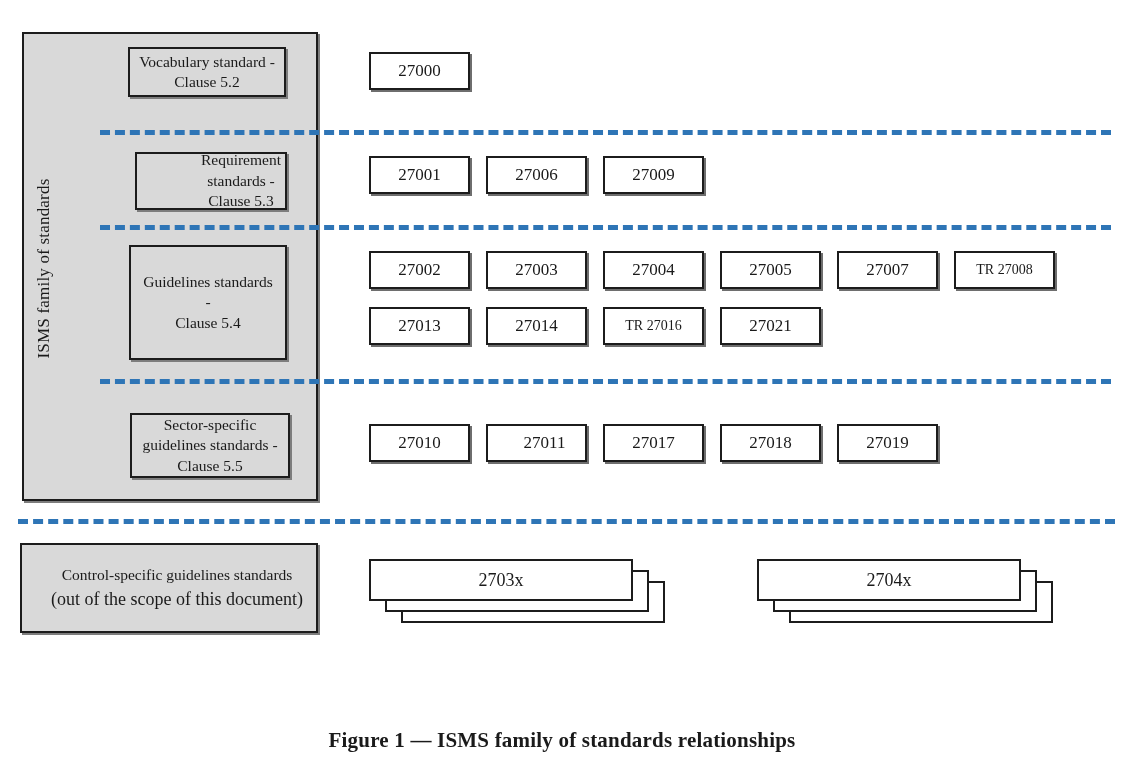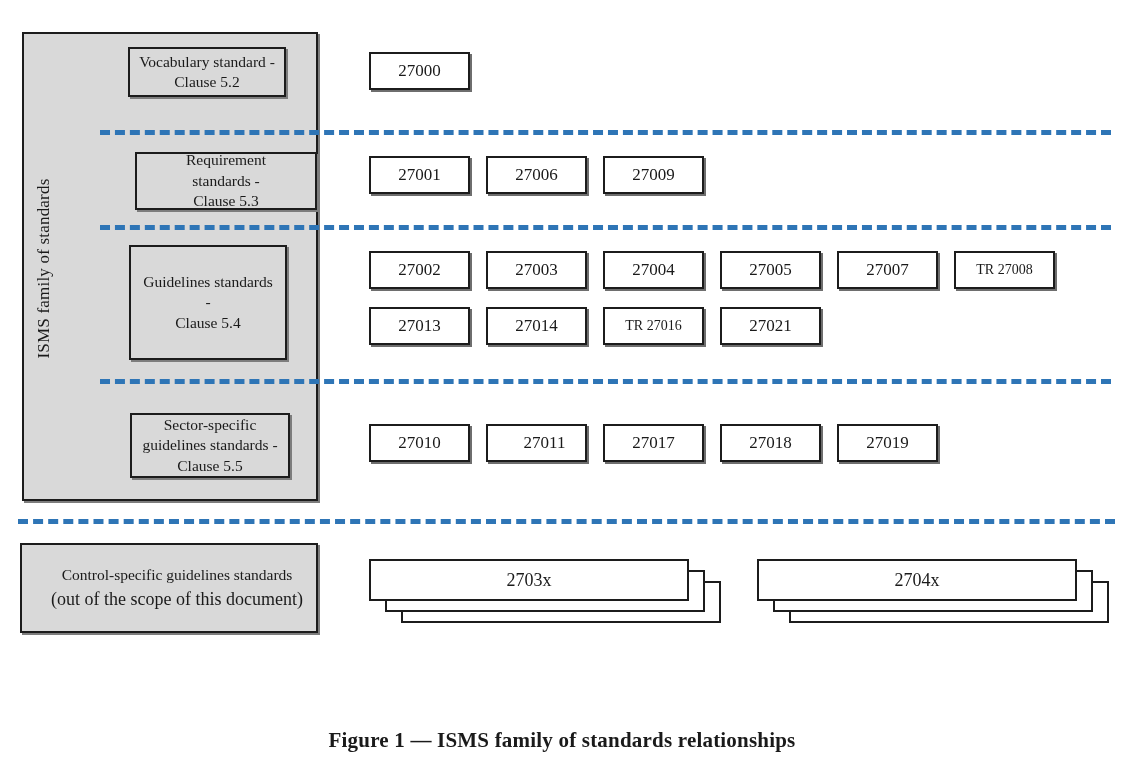--- a/index.html
+++ b/index.html
@@ -68,21 +68,21 @@
     box-sizing: border-box;
     display: flex;
     align-items: center;
     justify-content: center;
     text-align: center;
     font-size: 15.5px;
     line-height: 1.32;
     padding: 2px 4px;
   }
   #cat-vocabulary  { left: 128px; top: 47px;  width: 158px; height: 50px; }
-  #cat-requirement { left: 135px; top: 152px; width: 182px; height: 58px; }
+  #cat-requirement { left: 135px; top: 152px; width: 152px; height: 58px; justify-content: flex-end; }
   #cat-guidelines  { left: 129px; top: 245px; width: 158px; height: 115px; }
   #cat-sector      { left: 130px; top: 413px; width: 160px; height: 65px; }
 
   
   .dash-line {
     position: absolute;
     height: 0;
     border-top: 5px dashed #2e75b6;
   }
   #dash-1 { left: 100px; top: 130px; width: 1011px; }
@@ -111,21 +111,21 @@
   .stack {
     position: absolute;
     width: 300px;
     height: 64px;
   }
   .stack .sheet {
     position: absolute;
     background: #ffffff;
     border: 2px solid #1c1c1c;
     box-sizing: border-box;
-    width: 320px;
+    width: 264px;
     height: 42px;
   }
   .stack .sheet.s3 { left: 32px; top: 22px; z-index: 1; }
   .stack .sheet.s2 { left: 16px; top: 11px; z-index: 2; }
   .stack .sheet.s1 {
     left: 0; top: 0; z-index: 3;
     display: flex;
     align-items: center;
     justify-content: center;
     font-size: 18px;

